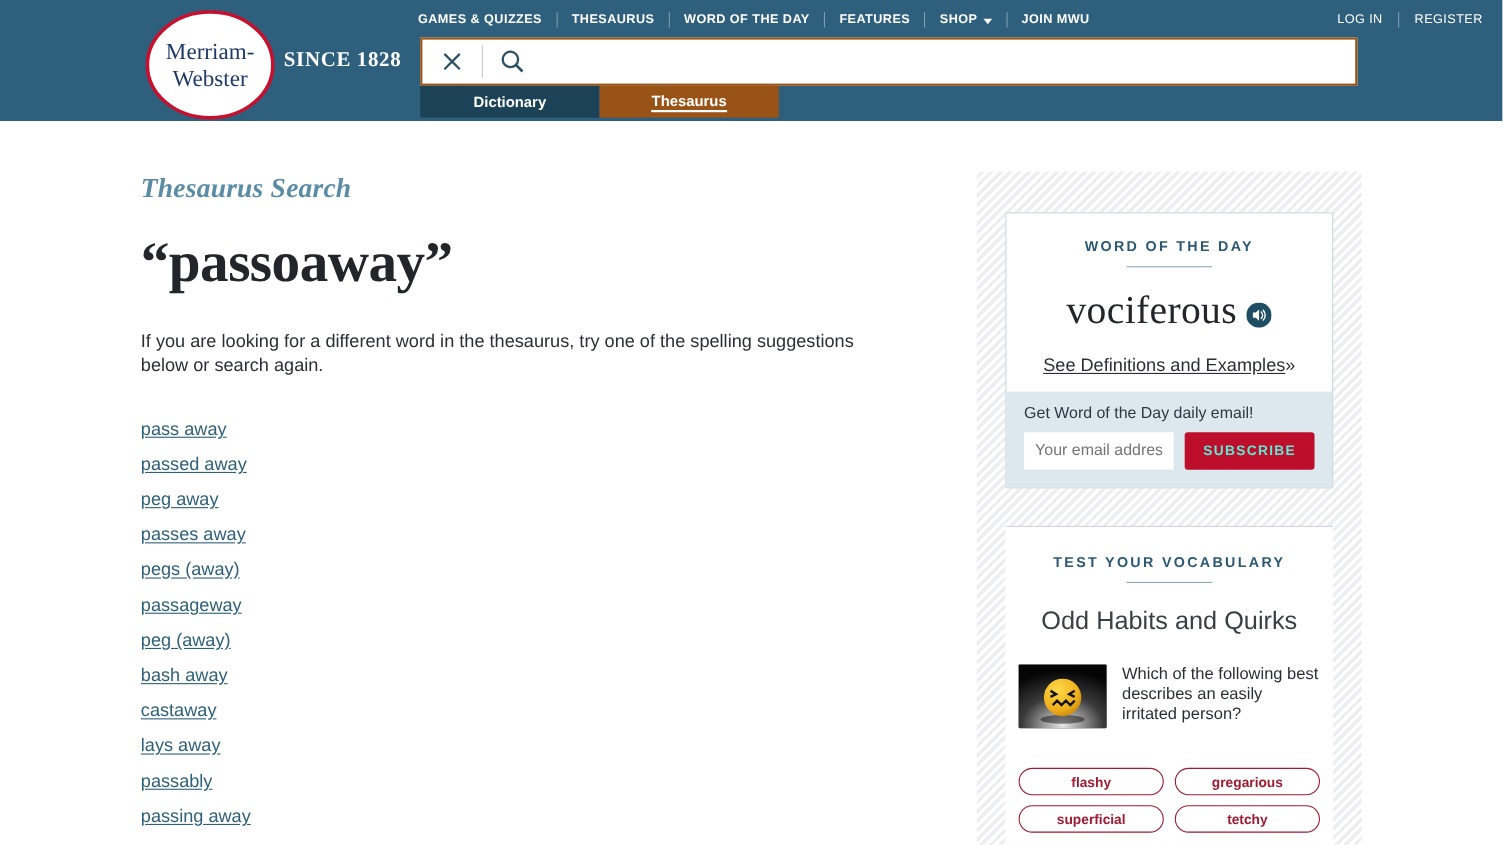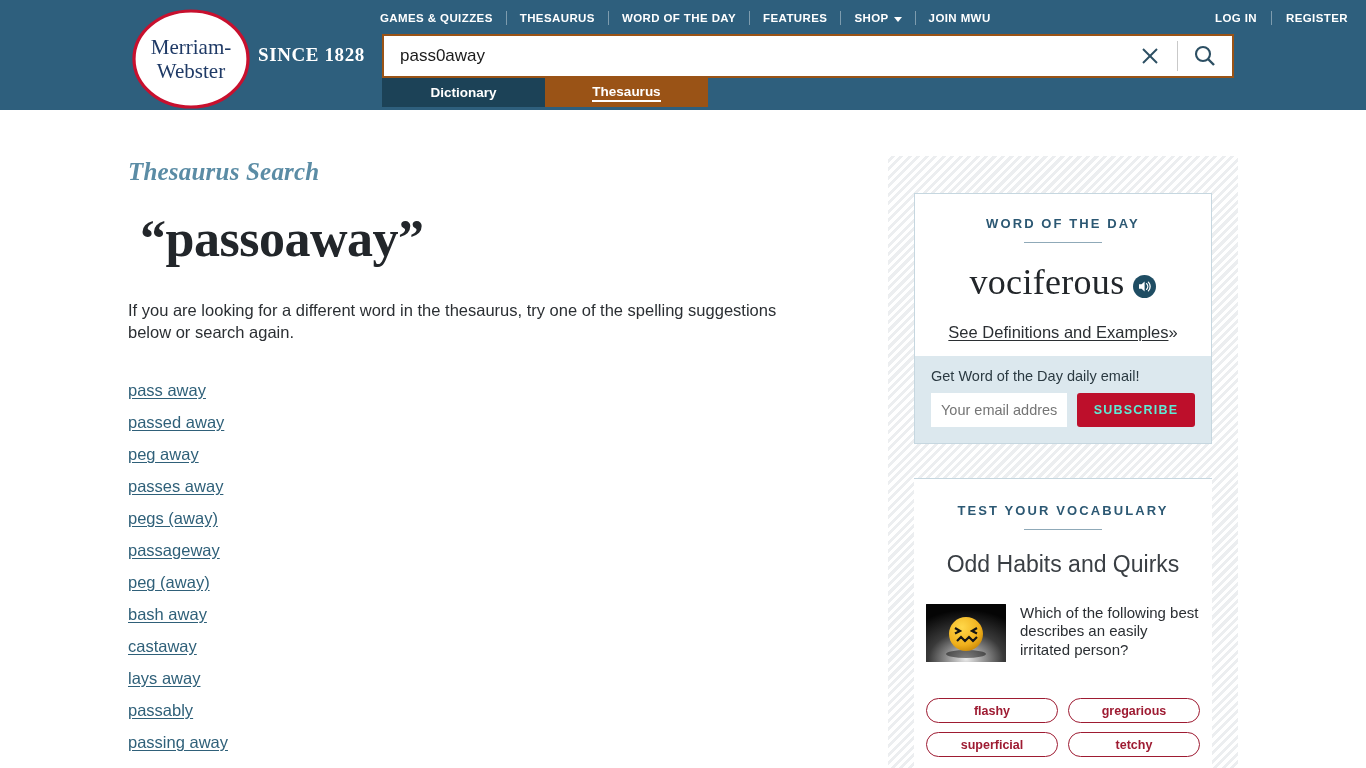--- a/index.html
+++ b/index.html
@@ -61,21 +61,21 @@
     border-top: 5px solid #ffffff;
     position: relative; top: 1px;
   }
   .authnav {
     position: absolute; right: 18px; top: 8px;
     height: 20px;
     display: flex; align-items: center;
   }
   .authnav a {
     color: #ffffff; text-decoration: none;
-    font-size: 11.5px; font-weight: bold;
+    font-size: 11.5px; font-weight: normal;
     letter-spacing: 0.4px;
     padding: 0 14px;
     white-space: nowrap;
   }
   .authnav a:last-child { padding-right: 0; }
 
   
   .searchbar {
     position: absolute; left: 382px; top: 34px;
     width: 852px; height: 44px;
@@ -134,21 +134,20 @@
     letter-spacing: 0.2px;
   }
   .headword {
     font-family: "Liberation Serif", serif;
     font-weight: bold;
     font-size: 52px;
     color: #22262a;
     margin-top: 26px;
     letter-spacing: -0.5px;
     line-height: 1.05;
-    margin-left: 12px;
   }
   .intro {
     margin-top: 32px;
     font-size: 16.5px;
     line-height: 1.38;
     color: #2b2f33;
     max-width: 680px;
   }
   .suggestions { margin-top: 30px; }
   .suggestions a {
@@ -349,21 +348,20 @@
       </a>
   </nav>
 
   <nav class="authnav">
     <a href="#">LOG IN</a>
     <span class="nav-sep"></span>
     <a href="#">REGISTER</a>
   </nav>
 
   <div class="searchbar">
-    <input class="search-input" type="text" value="pass0away" style="">
     <button class="search-btn">
       <svg width="22" height="22" viewBox="0 0 22 22">
         <line x1="4" y1="4" x2="18" y2="18" stroke="#2c4f63" stroke-width="2"></line>
         <line x1="18" y1="4" x2="4" y2="18" stroke="#2c4f63" stroke-width="2"></line>
       </svg>
     </button>
     <div class="search-divider"></div>
     <button class="search-btn">
       <svg width="24" height="24" viewBox="0 0 24 24">
         <circle cx="10" cy="10" r="7" fill="none" stroke="#2c4f63" stroke-width="2.1"></circle>

